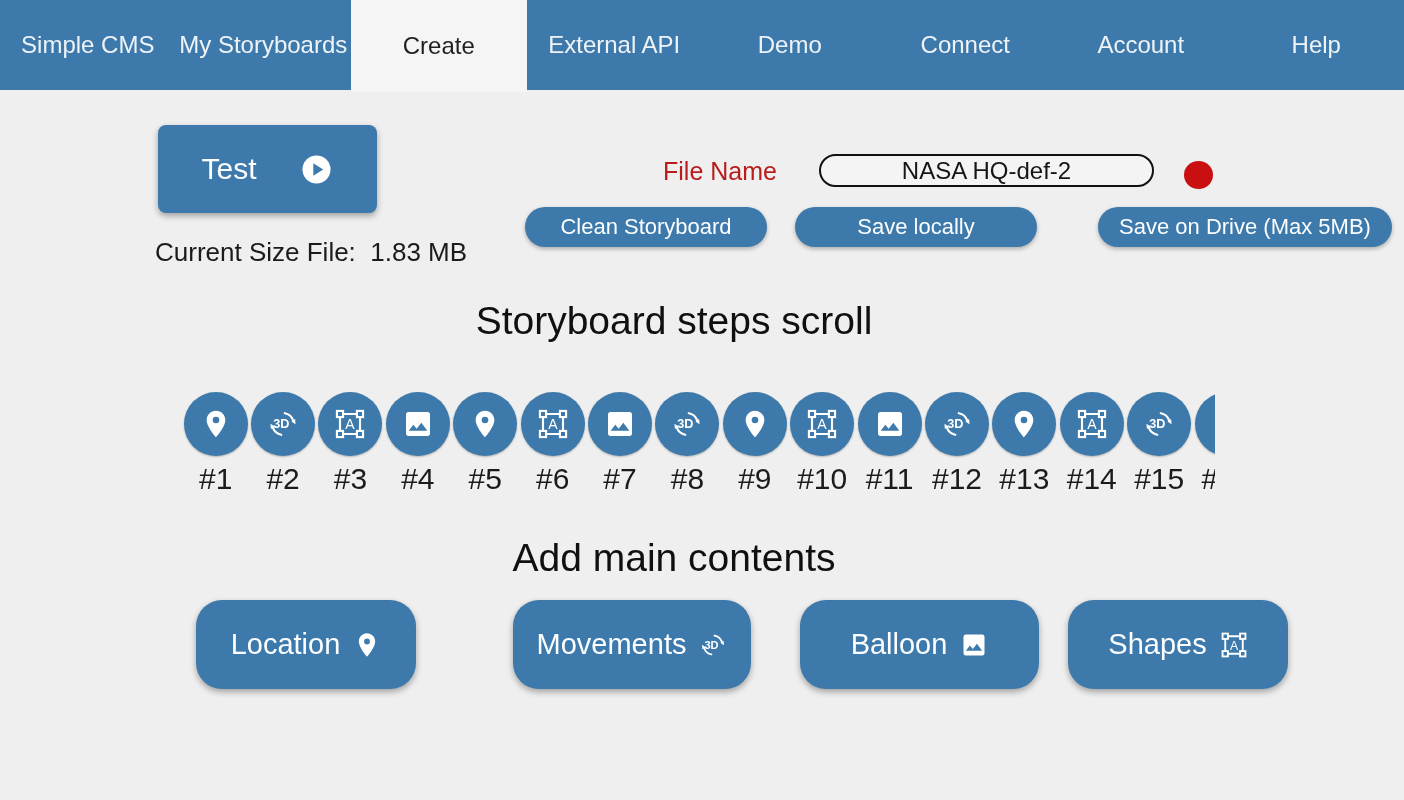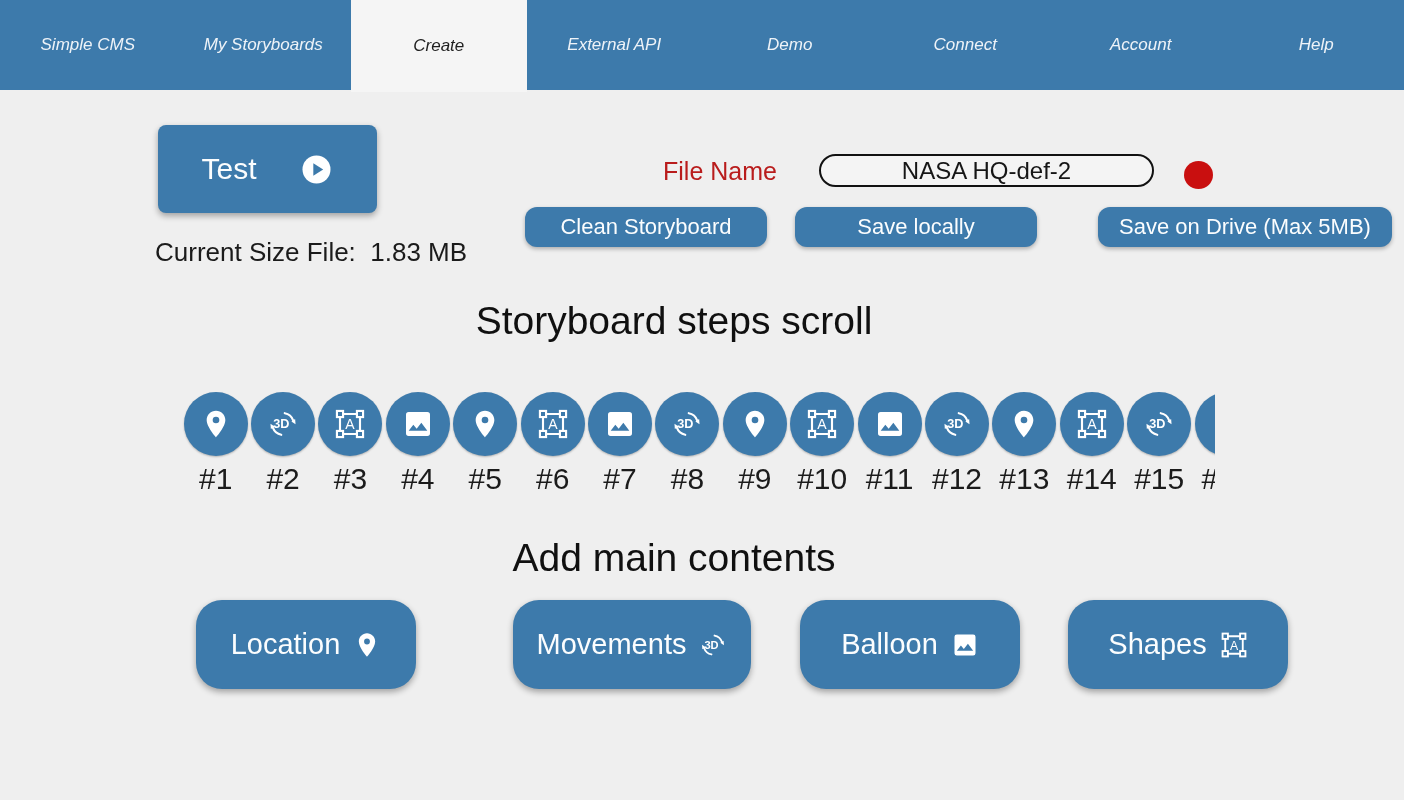--- a/index.html
+++ b/index.html
@@ -11,21 +11,21 @@
   }
   .app { position:relative; width:1404px; height:800px; background:#efefef; }
 
   
   .navbar {
     position:absolute; left:0; top:0; width:1404px; height:90px;
     background:#3d7aab; display:flex; align-items:stretch; z-index:5;
   }
   .nav-item {
     flex:1 1 0; display:flex; align-items:center; justify-content:center;
-    color:#eef3f8; font-size:17px; cursor:pointer; white-space:nowrap;font-style:italic;
+    color:#eef3f8; font-size:24px; cursor:pointer; white-space:nowrap;
   }
   .nav-item.active {
     background:#f5f5f5; color:#1f1f1f; height:92px;
   }
 
   
   .btn {
     position:absolute; display:flex; align-items:center; justify-content:center;
     background:#3d7aab; color:#fbfdfe; border:none; cursor:pointer;
     box-shadow:0 3px 6px rgba(0,0,0,0.33);
@@ -44,21 +44,21 @@
   .file-input {
     position:absolute; left:819px; top:154px; width:335px; height:33px;
     border:2px solid #111; border-radius:17px; background:#f4f4f4;
     font-family:"Liberation Sans", sans-serif;
     font-size:24px; color:#161616; text-align:center; outline:none;
   }
   .record-dot {
     position:absolute; left:1184px; top:161px; width:29px; height:28px;
     border-radius:50%;
   }
-  .pill-btn { top:207px; height:40px; border-radius:12px; font-size:22px;
+  .pill-btn { top:207px; height:40px; border-radius:20px; font-size:22px;
     box-shadow:0 2px 4px rgba(0,0,0,0.28); }
   .pill-clean { left:525px; width:242px; }
   .pill-save  { left:795px; width:242px; }
   .pill-drive { left:1057px; width:294px;margin-left:41px; }
 
   
   .h-steps, .h-contents {
     position:absolute; left:0; width:1348px; text-align:center;
     font-size:39px; color:#101010; font-weight:400;
   }
@@ -80,21 +80,21 @@
     box-shadow:0 1px 2px rgba(0,0,0,0.25);
   }
   .step-label { margin-top:6px; font-size:30px; color:#1b1b1b; white-space:nowrap; }
 
   
   .content-btn {
     top:600px; height:89px; border-radius:26px; font-size:29px; gap:13px;
   }
   .cb-location  { left:196px;  width:220px; }
   .cb-movements { left:513px;  width:238px; }
-  .cb-balloon   { left:800px;  width:220px;justify-content:center; }
+  .cb-balloon   { left:800px;  width:239px;justify-content:center; }
   .cb-shapes    { left:1068px; width:220px; }
 
   .icon-slot { display:flex; align-items:center; justify-content:center; }
 </style>
 </head>
 <body>
 
 <div class="app">
 
   <nav class="navbar" id="navbar">

